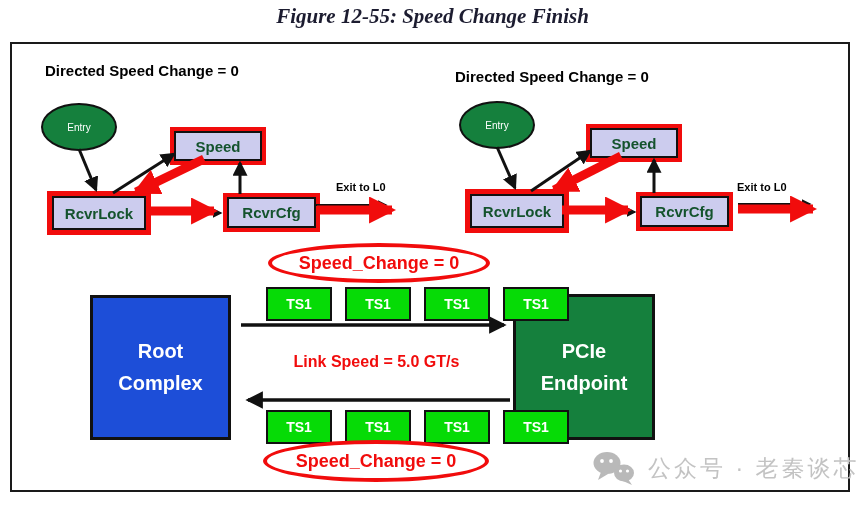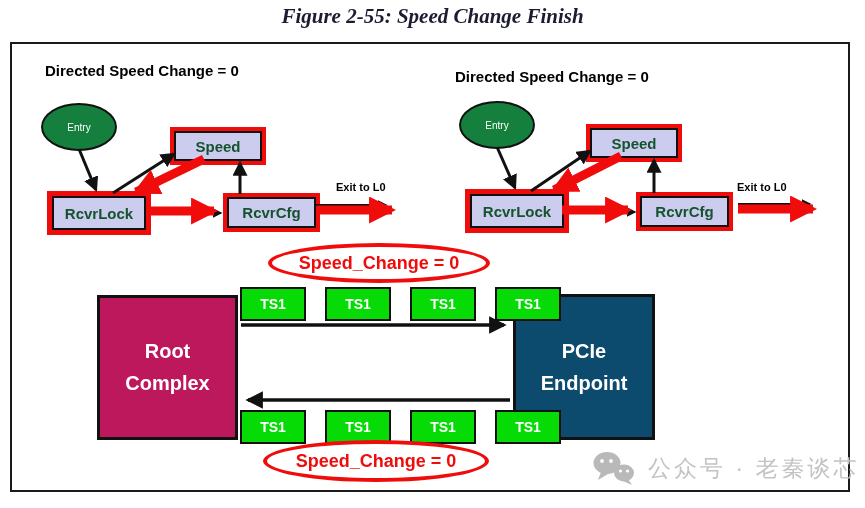--- a/index.html
+++ b/index.html
@@ -14,82 +14,83 @@
   .entry{position:absolute;background:#15803d;border:2.5px solid #111;border-radius:50%;
          display:flex;align-items:center;justify-content:center;color:#fff;font-size:10px;z-index:2;}
   .sbox{position:absolute;background:#CCCCEE;border:2.5px solid #111;display:flex;
         align-items:center;justify-content:center;font-weight:bold;font-size:15px;color:#14532d;z-index:2;}
   .glow4{box-shadow:0 0 0 4px #F10C0C;}
   .glow5{box-shadow:0 0 0 5px #F10C0C;}
   .exit{position:absolute;font-weight:bold;font-size:11px;color:#000;white-space:nowrap;z-index:6;}
   .bigbox{position:absolute;border:3px solid #111;display:flex;flex-direction:column;
           align-items:center;justify-content:center;gap:9px;color:#fff;font-weight:bold;
           font-size:20px;z-index:2;text-align:center;}
-  .ts1row{position:absolute;display:flex;gap:19px;z-index:2;}
+  .ts1row{position:absolute;display:flex;gap:13px;z-index:2;margin-left:26px;}
   .ts1{width:62px;height:30px;background:#06DB06;border:2px solid #111;display:flex;
        align-items:center;justify-content:center;color:#fff;font-weight:bold;font-size:14px;}
   .oval{position:absolute;border:4px solid #F10C0C;border-radius:50%;display:flex;
         align-items:center;justify-content:center;color:#F10C0C;font-weight:bold;
         font-size:18px;z-index:4;background:transparent;}
   .linkspeed{position:absolute;color:#F10C0C;font-weight:bold;font-size:16px;
              text-align:center;z-index:2;}
   .overlay{position:absolute;left:0;top:0;z-index:5;pointer-events:none;}
   .watermark{position:absolute;left:592px;top:450px;display:flex;align-items:center;
              gap:12px;z-index:7;}
   .watermark-text{color:#c3c3c3;font-size:23px;letter-spacing:3px;white-space:nowrap;}
 </style>
 </head>
 <body>
 
 <div class="page">
 
-  <div class="title">Figure 2-55: Speed Change Finish</div>
+  <div class="title">Figure 12-55: Speed Change Finish</div>
 
   <div class="frame"></div>
 
   <div class="sd-label" style="left:45px;top:62px">Directed Speed Change = 0</div>
   <div class="entry" style="left:41px;top:103px;width:72px;height:44px">Entry</div>
   <div class="sbox glow4" style="left:174px;top:131px;width:84px;height:26px">Speed</div>
   <div class="sbox glow5" style="left:52px;top:196px;width:90px;height:30px">RcvrLock</div>
   <div class="sbox glow4" style="left:227px;top:197px;width:85px;height:27px">RcvrCfg</div>
   <div class="exit" style="left:336px;top:181px">Exit to L0</div>
 
   <div class="sd-label" style="left:455px;top:68px">Directed Speed Change = 0</div>
   <div class="entry" style="left:459px;top:101px;width:72px;height:44px">Entry</div>
   <div class="sbox glow4" style="left:590px;top:128px;width:84px;height:26px">Speed</div>
   <div class="sbox glow5" style="left:470px;top:194px;width:90px;height:30px">RcvrLock</div>
   <div class="sbox glow4" style="left:640px;top:196px;width:85px;height:27px">RcvrCfg</div>
   <div class="exit" style="left:737px;top:181px">Exit to L0</div>
 
   <div class="oval" style="left:268px;top:243px;width:214px;height:32px">Speed_Change = 0</div>
 
-  <div class="bigbox" style="left:97px;top:295px;width:135px;height:139px;background:#be185d">
+  <div class="bigbox" style="left:90px;top:295px;width:135px;height:139px;background:#1d4ed8">
     <span>Root</span>
     <span>Complex</span>
   </div>
 
-  <div class="bigbox" style="left:513px;top:294px;width:136px;height:140px;background:#0c4a6e">
+  <div class="bigbox" style="left:513px;top:294px;width:136px;height:140px;background:#15803d">
     <span>PCIe</span>
     <span>Endpoint</span>
   </div>
 
   <div class="ts1row" style="left:240px;top:287px">
     <div class="ts1">TS1</div>
     <div class="ts1">TS1</div>
     <div class="ts1">TS1</div>
     <div class="ts1">TS1</div>
   </div>
 
   <div class="ts1row" style="left:240px;top:410px">
     <div class="ts1">TS1</div>
     <div class="ts1">TS1</div>
     <div class="ts1">TS1</div>
     <div class="ts1">TS1</div>
   </div>
 
+  <div class="linkspeed" style="left:240px;top:353px;width:273px">Link Speed = 5.0 GT/s</div>
 
   <div class="oval" style="left:263px;top:440px;width:218px;height:34px">Speed_Change = 0</div>
 
   <svg class="overlay" width="865" height="508" viewBox="0 0 865 508">
     <defs>
       <marker id="mb" viewBox="0 0 10 10" refX="8.5" refY="5" markerWidth="5" markerHeight="5" orient="auto-start-reverse">
           <path d="M0 0 L10 5 L0 10 z" fill="#111"></path>
         </marker>
       <marker id="mr" viewBox="0 0 10 10" refX="8.5" refY="5" markerWidth="3" markerHeight="3" orient="auto-start-reverse">
           <path d="M0 0 L10 5 L0 10 z" fill="#F10C0C"></path>

